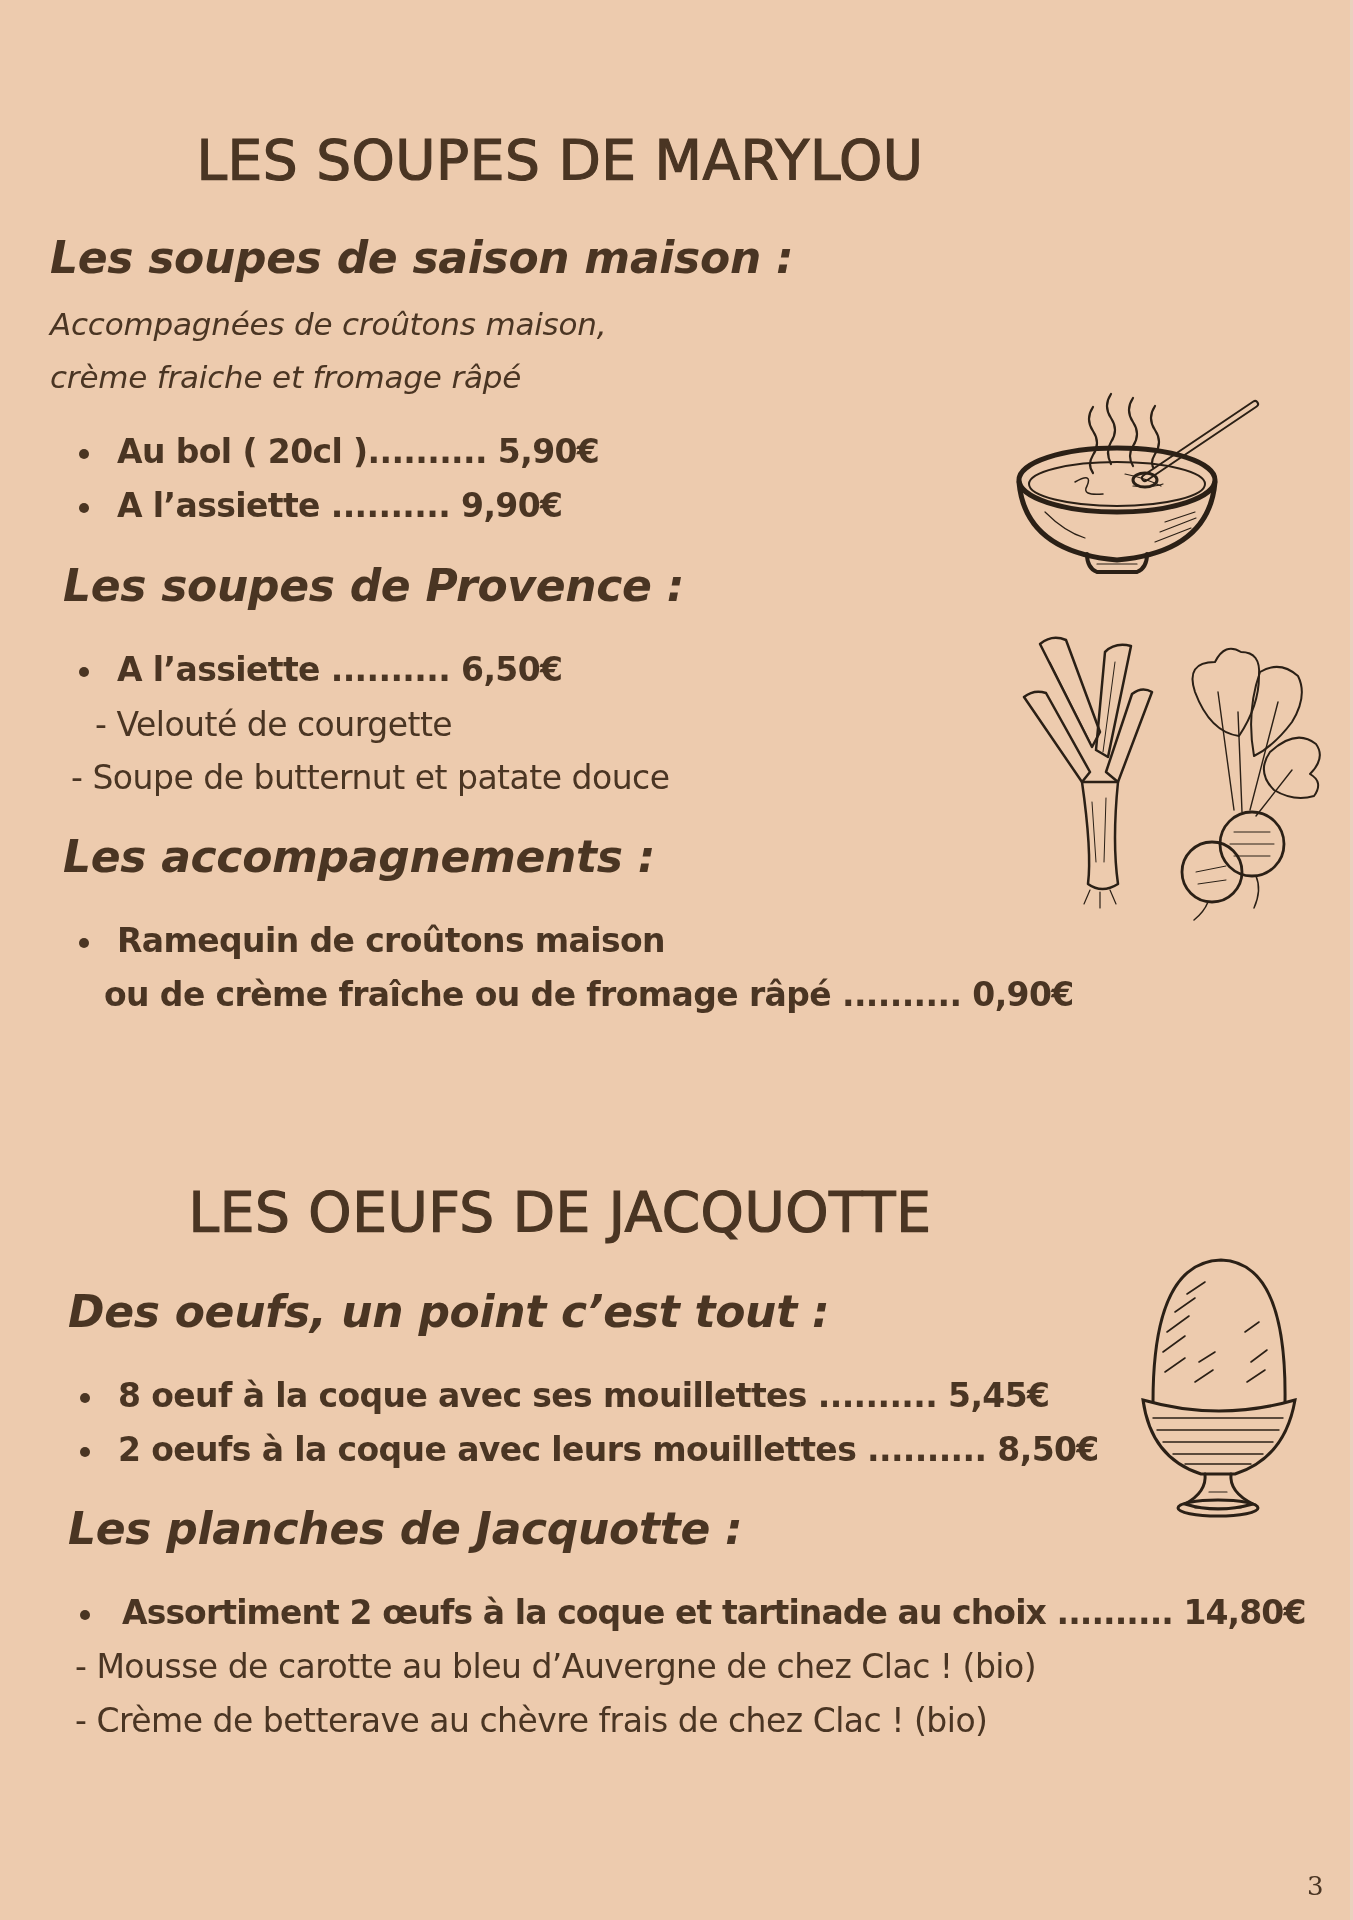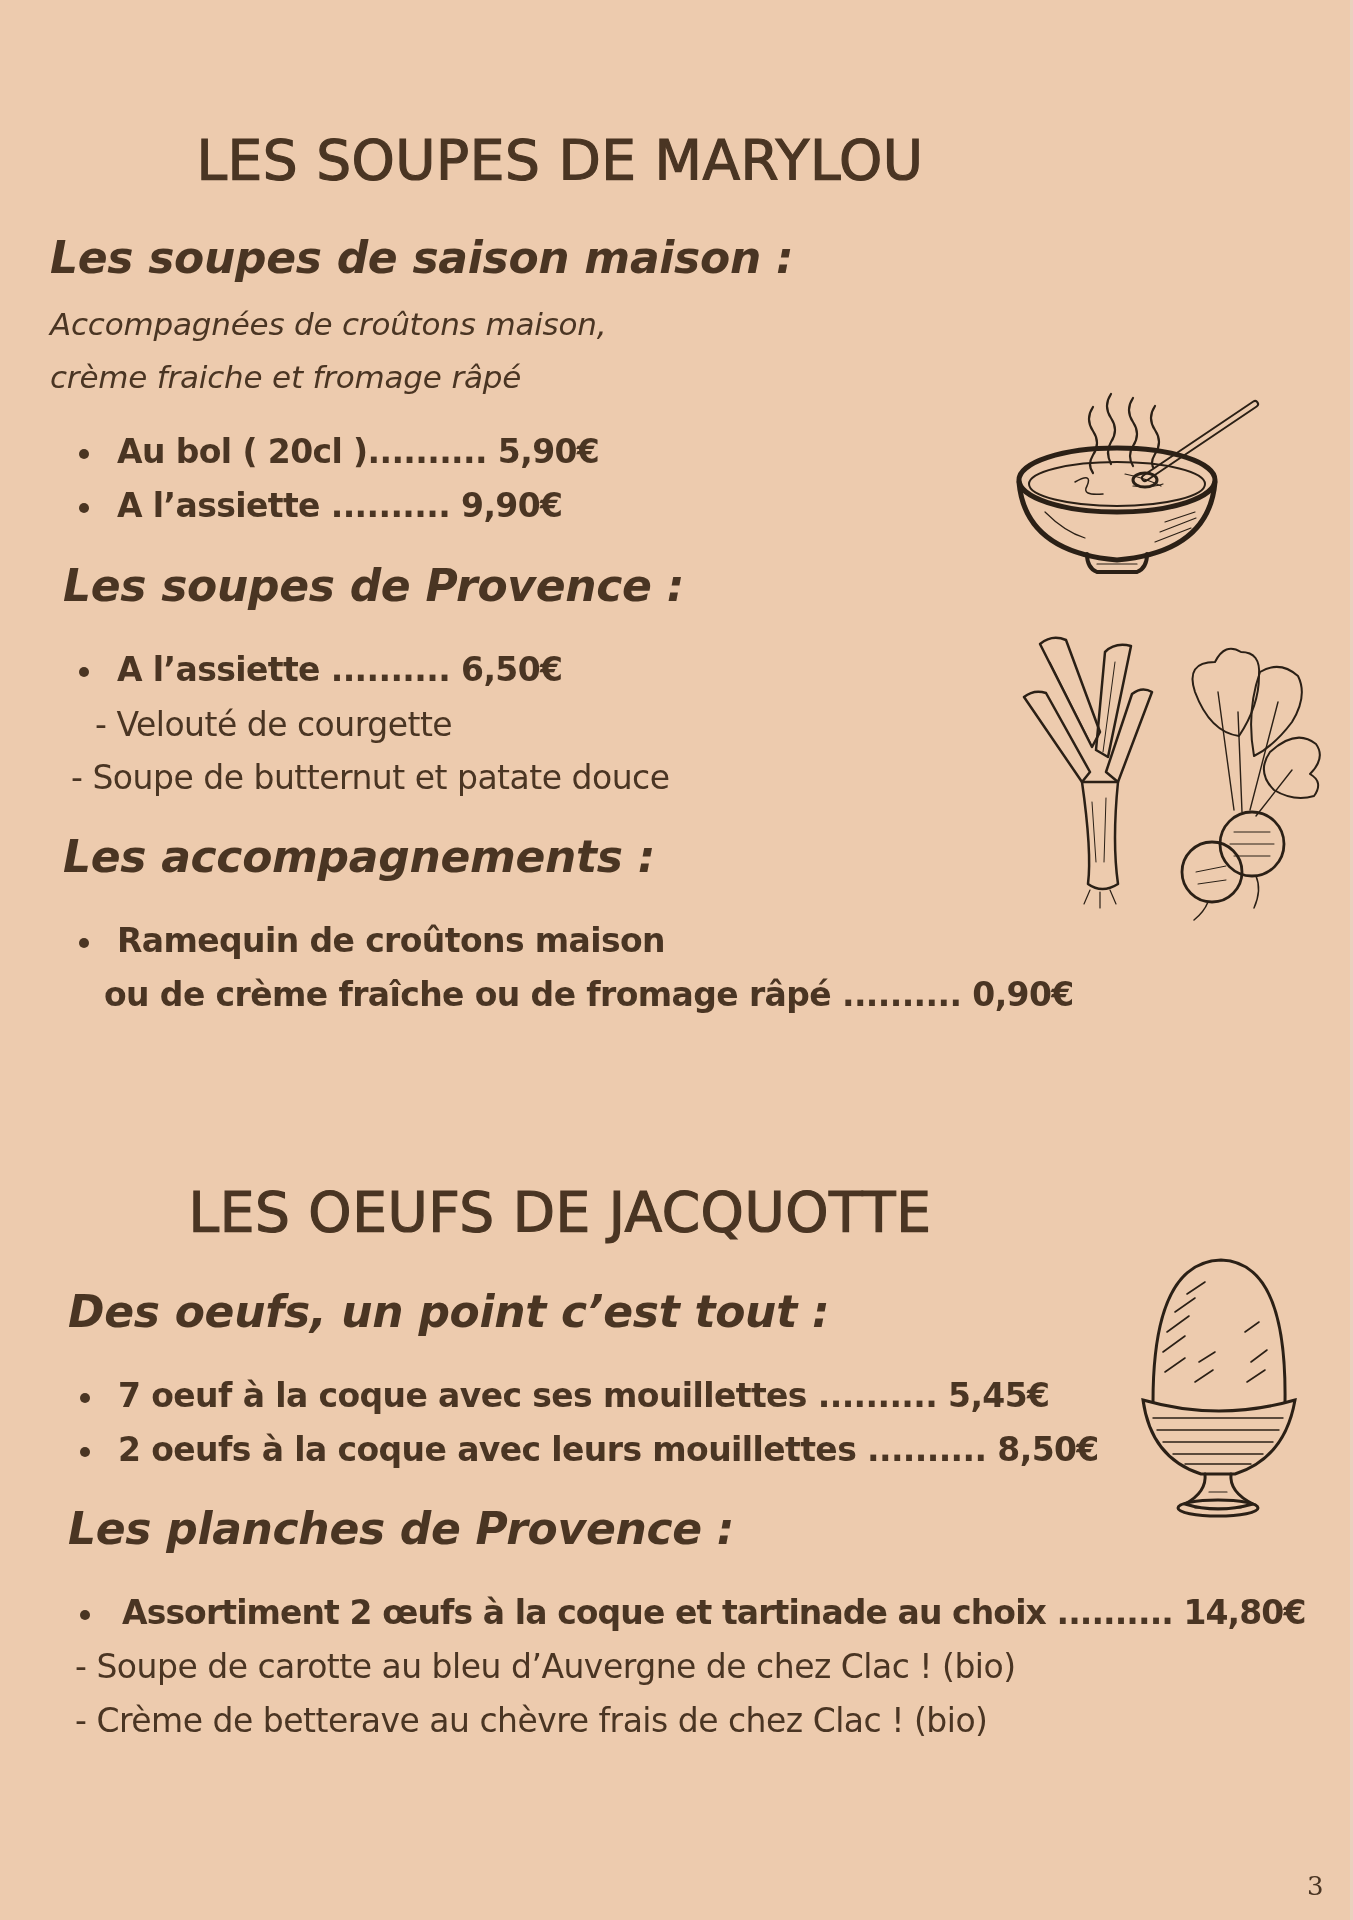--- a/index.html
+++ b/index.html
@@ -70,33 +70,33 @@
     <span>ou de crème fraîche ou de fromage râpé</span><span> ..........</span> <span>0,90€</span>
   </div>
 </section>
 
 <section>
   <h1 class="abs title" style="top:1180px; margin:0;">LES OEUFS DE JACQUOTTE</h1>
 
   <div class="abs subhead" style="left:68px; top:1286px;">Des oeufs, un point c’est tout :</div>
   <div class="abs bullet-item" style="left:118px; top:1376px;">
     <span class="bullet-dot"></span>
-    <span>7 oeuf à la coque avec ses mouillettes</span><span> ..........</span> <span>5,45€</span>
+    <span>8 oeuf à la coque avec ses mouillettes</span><span> ..........</span> <span>5,45€</span>
   </div>
   <div class="abs bullet-item" style="left:118px; top:1430px;">
     <span class="bullet-dot"></span>
     <span>2 oeufs à la coque avec leurs mouillettes</span><span> ..........</span> <span>8,50€</span>
   </div>
 
-  <div class="abs subhead" style="left:68px; top:1503px;">Les planches de Provence :</div>
+  <div class="abs subhead" style="left:68px; top:1503px;">Les planches de Jacquotte :</div>
   <div class="abs bullet-item" style="left:122px; top:1593px; letter-spacing:-0.9px;">
     <span class="bullet-dot" style="left:-42px;"></span>
     <span>Assortiment 2 œufs à la coque et tartinade au choix</span><span> ..........</span> <span>14,80€</span>
   </div>
-  <div class="abs dash-item" style="left:75px; top:1647px;">- Soupe de carotte au bleu d’Auvergne de chez Clac ! (bio)</div>
+  <div class="abs dash-item" style="left:75px; top:1647px;">- Mousse de carotte au bleu d’Auvergne de chez Clac ! (bio)</div>
   <div class="abs dash-item" style="left:75px; top:1701px;">- Crème de betterave au chèvre frais de chez Clac ! (bio)</div>
 </section>
 
 <div class="illus" style="left:1005px; top:382px; width:260px; height:190px;">
   <svg width="260" height="190" viewBox="0 0 260 190" fill="none" stroke="#2B2016" stroke-linecap="round">
 
     <path d="M88 25 q-8 12 0 24 q8 12 0 24 q-6 10 0 18" stroke-width="2.2"></path>
     <path d="M106 12 q-8 12 0 24 q8 12 0 24 q-6 10 0 22" stroke-width="2.2"></path>
     <path d="M128 16 q-8 12 0 24 q8 12 0 24 q-6 10 0 20" stroke-width="2.2"></path>
     <path d="M150 24 q-8 12 0 24 q8 12 0 24 q-6 10 0 16" stroke-width="2.2"></path>

